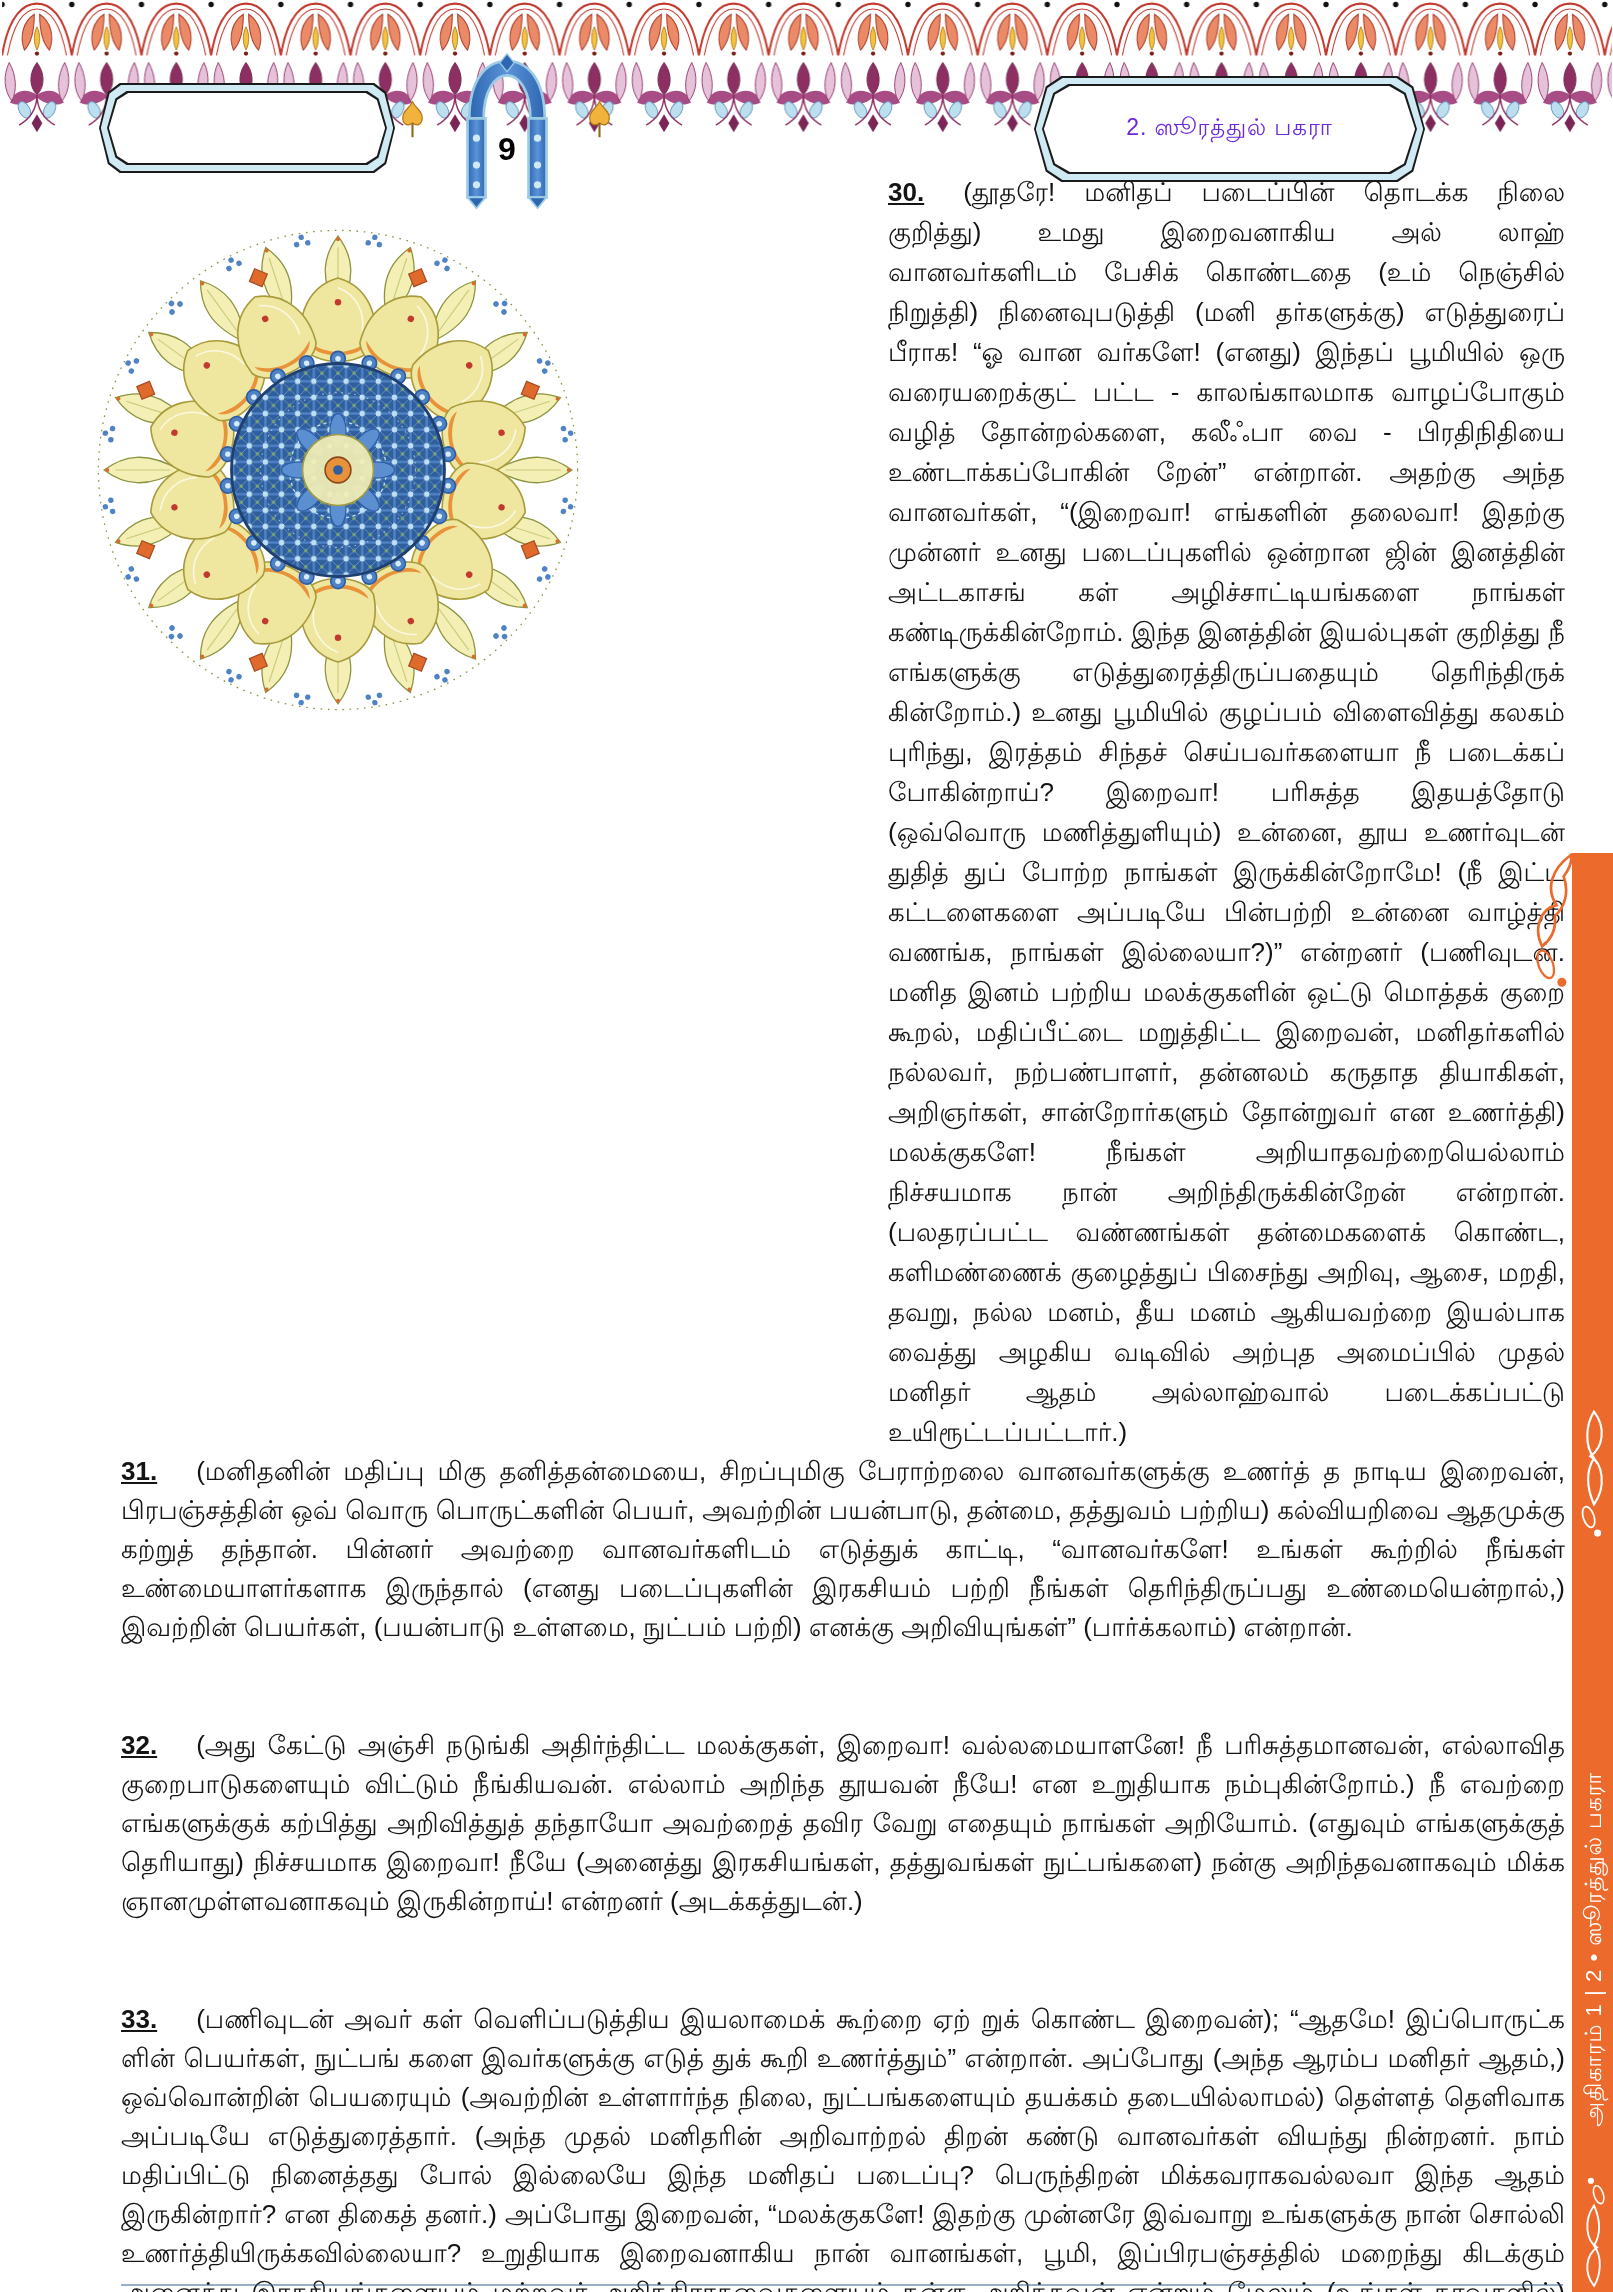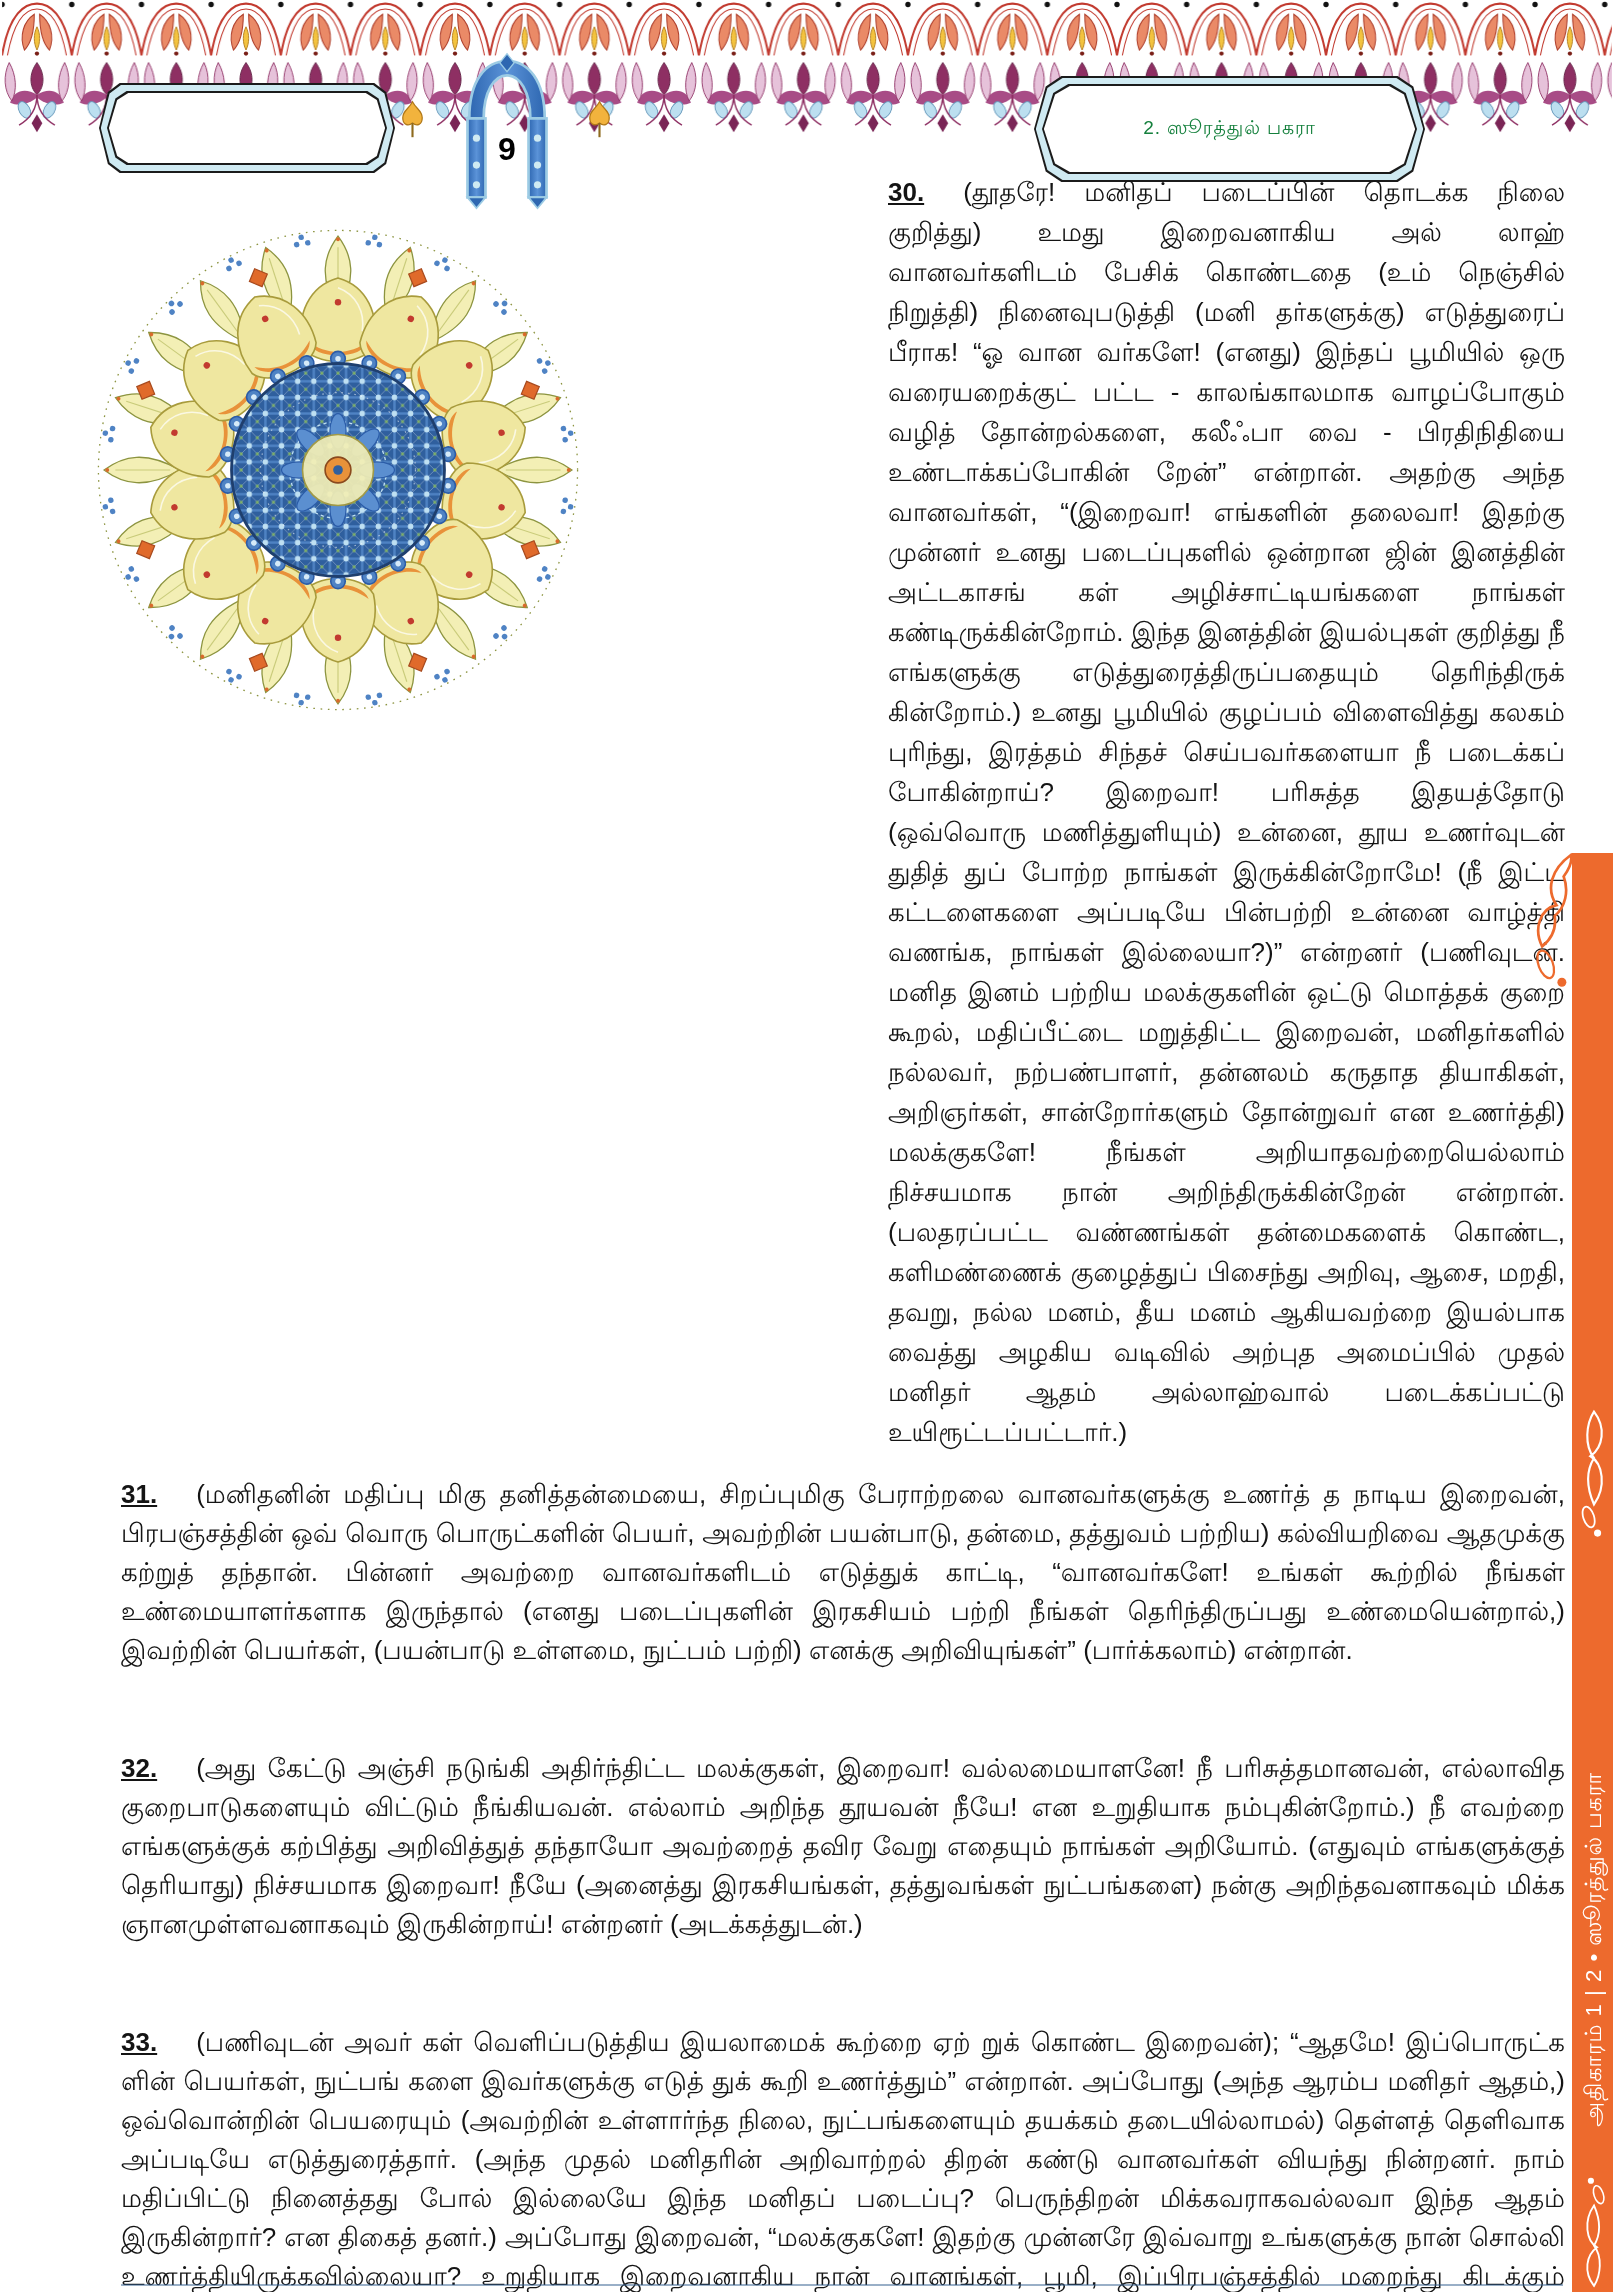--- a/index.html
+++ b/index.html
@@ -13,39 +13,39 @@
   
   .frame{position:absolute;}
   .frame .fl{position:absolute;}
   .oct{clip-path:polygon(0% 50%,3% 10%,7% 0%,93% 0%,97% 10%,100% 50%,97% 90%,93% 100%,7% 100%,3% 90%);}
   .f1{inset:0;background:#1b1b1b;}
   .f2{inset:1.8px;background:#cfeaf2;}
   .f3{inset:8px;background:#1b1b1b;}
   .f4{inset:9.9px;background:#ffffff;}
   .frame-label{
     position:absolute;inset:0;display:flex;align-items:center;justify-content:center;
-    font-size:19px;color:#15803d;letter-spacing:0.9px;
+    font-size:23px;color:#6d28d9;letter-spacing:0.9px;
   }
   
   .badge{position:absolute;left:428px;top:52px;width:158px;height:158px;z-index:5;}
   .page-num{
     position:absolute;left:54px;top:79px;width:50px;text-align:center;
     font-size:32px;font-weight:bold;color:#000;
   }
   .tulip{position:absolute;z-index:4;}
   
   .content{position:absolute;left:121px;top:172px;width:1444px;}
   .row{display:flex;align-items:flex-start;}
   .left-col{width:767px;flex:0 0 767px;}
   .right-col{width:677px;flex:0 0 677px;}
   .mandala-wrap{margin:56px 0 0 -25px;width:484px;height:484px;}
   p.verse{
     margin:0;text-align:justify;font-size:26px;line-height:40px;color:#141414;
   }
-  p.wide{line-height:39px;margin-top:23px;}
+  p.wide{line-height:39px;}
   p.gap-lg{margin-top:79px;}
   .vnum{font-weight:bold;margin-right:39px;text-decoration:underline;}
   
   .side-strip{
     position:absolute;right:0;top:853px;bottom:0;width:42px;
     background:#ED6A2D;z-index:6;
   }
   .side-label-wrap{position:absolute;bottom:166px;left:0;width:42px;display:flex;justify-content:center;}
   .side-label{
     writing-mode:vertical-rl;transform:rotate(180deg);

